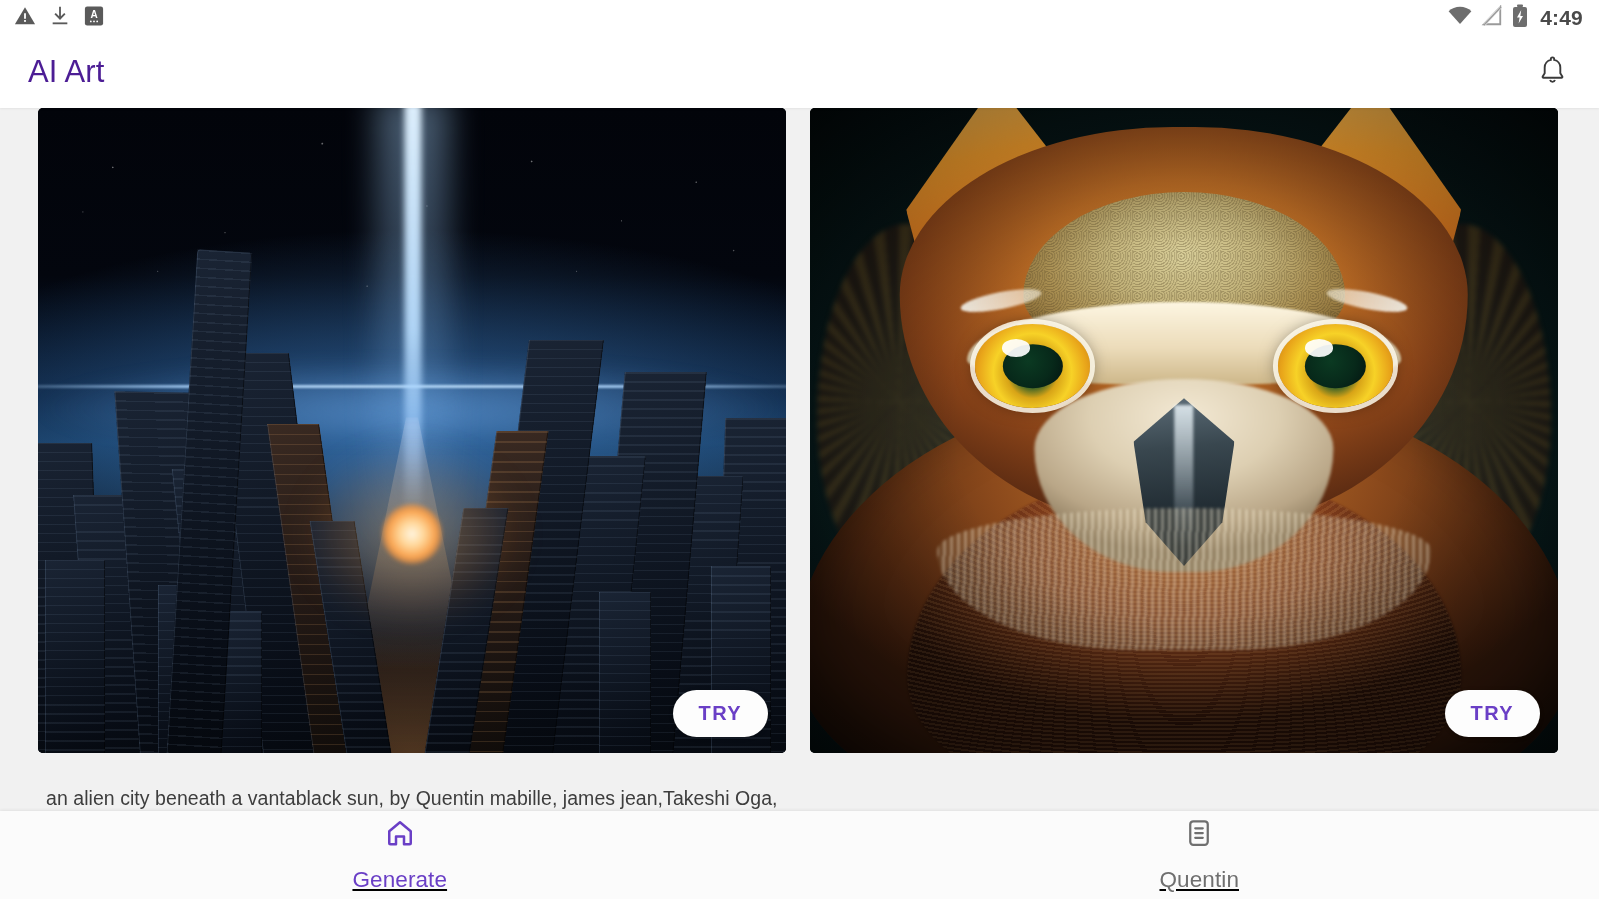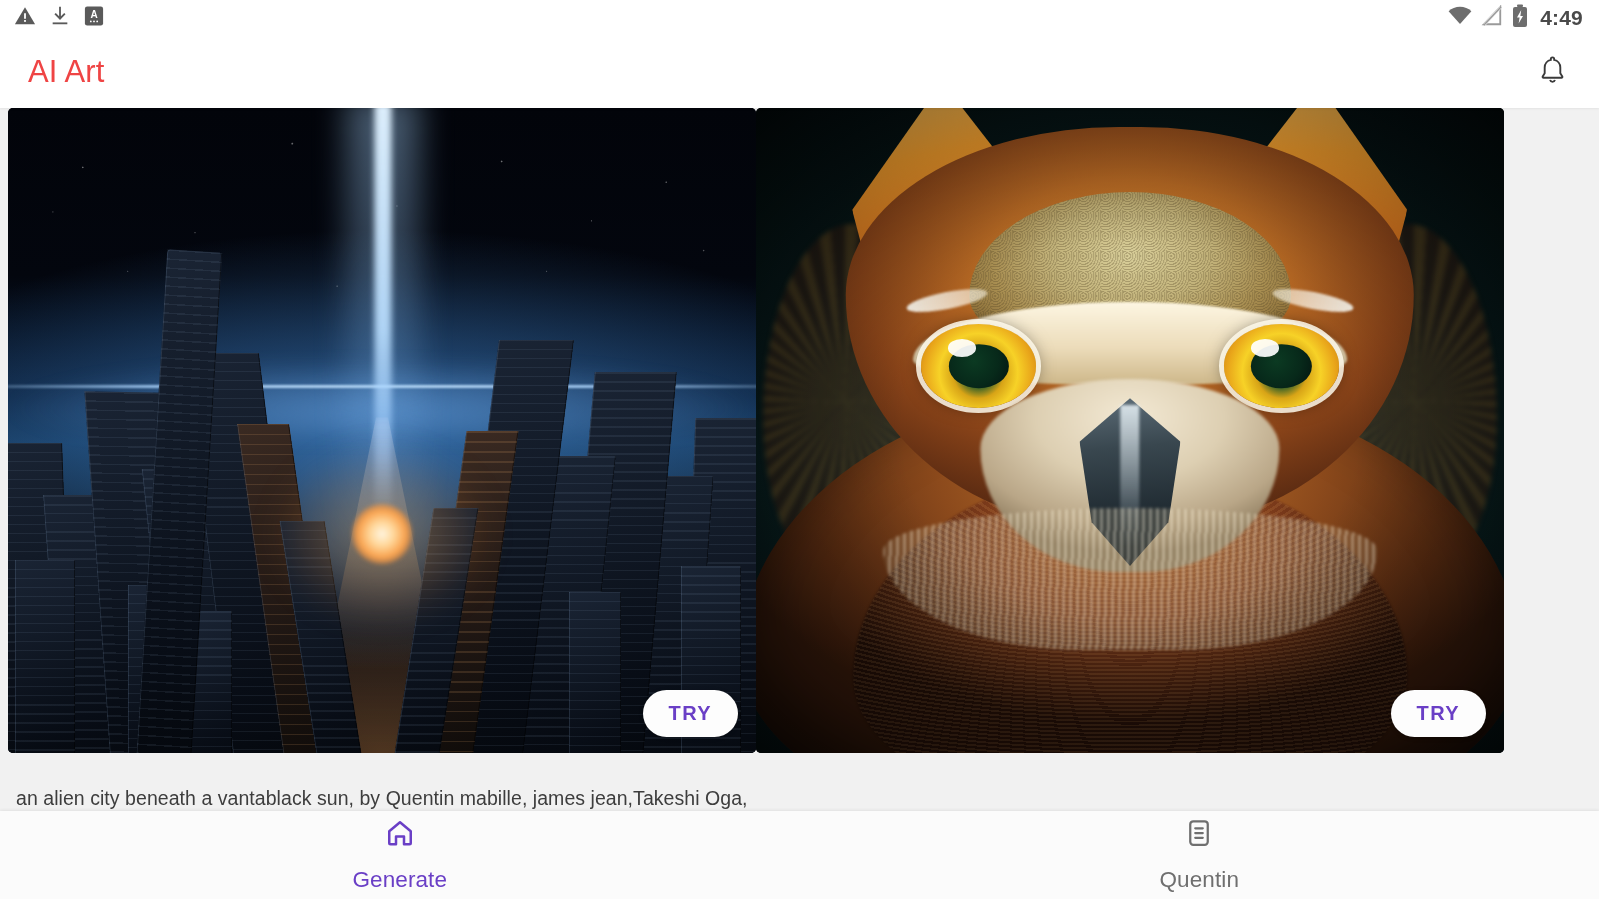--- a/index.html
+++ b/index.html
@@ -54,21 +54,21 @@
     background: #ffffff;
     display: flex;
     align-items: center;
     justify-content: space-between;
     padding: 0 24px 0 28px;
     box-shadow: 0 1px 2px rgba(0,0,0,0.06);
     z-index: 25;
   }
   .app-title {
     font-size: 31px;
-    color: #ef4444;
+    color: #4c1d95;
     font-weight: 400;
     letter-spacing: 0.1px;
   }
   .bell-btn {
     width: 46px; height: 46px;
     display: flex; align-items: center; justify-content: center;
     cursor: pointer;
     background: none; border: none;
   }
 
@@ -76,21 +76,22 @@
   .content {
     position: absolute;
     top: 108px; left: 0;
     width: 1599px;
     height: 703px;
     overflow: hidden;
     background: #f1f1f1;
   }
   .grid {
     display: flex;
-    padding: 0 8px;
+    gap: 24px;
+    padding: 0 38px;
   }
   .col { width: 748px; }
 
   .card {
     position: relative;
     width: 748px;
     height: 645px;
     border-radius: 5px;
     overflow: hidden;
     background: #05070c;
@@ -411,20 +412,21 @@
     flex: 1;
     display: flex;
     flex-direction: column;
     align-items: center;
     justify-content: center;
     gap: 16px;
     cursor: pointer;
     height: 100%;
     background: none;
     border: none;
+    text-decoration: underline;
   }
   .nav-label {
     font-size: 22.5px;
     color: #6f6f6f;
     letter-spacing: 0.1px;
     font-family: "Liberation Sans", sans-serif;
   }
   .nav-item.active .nav-label { color: #6a3fc6; }
 </style>
 </head>

